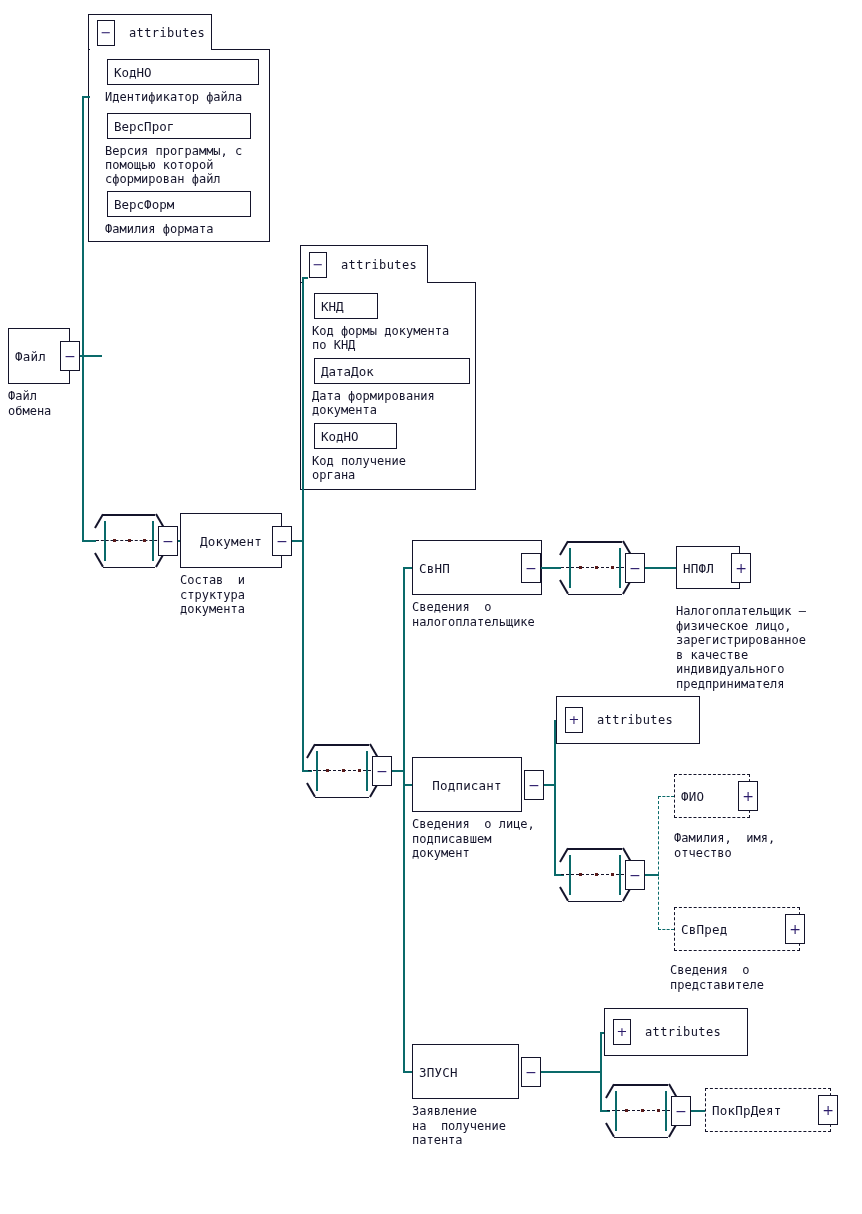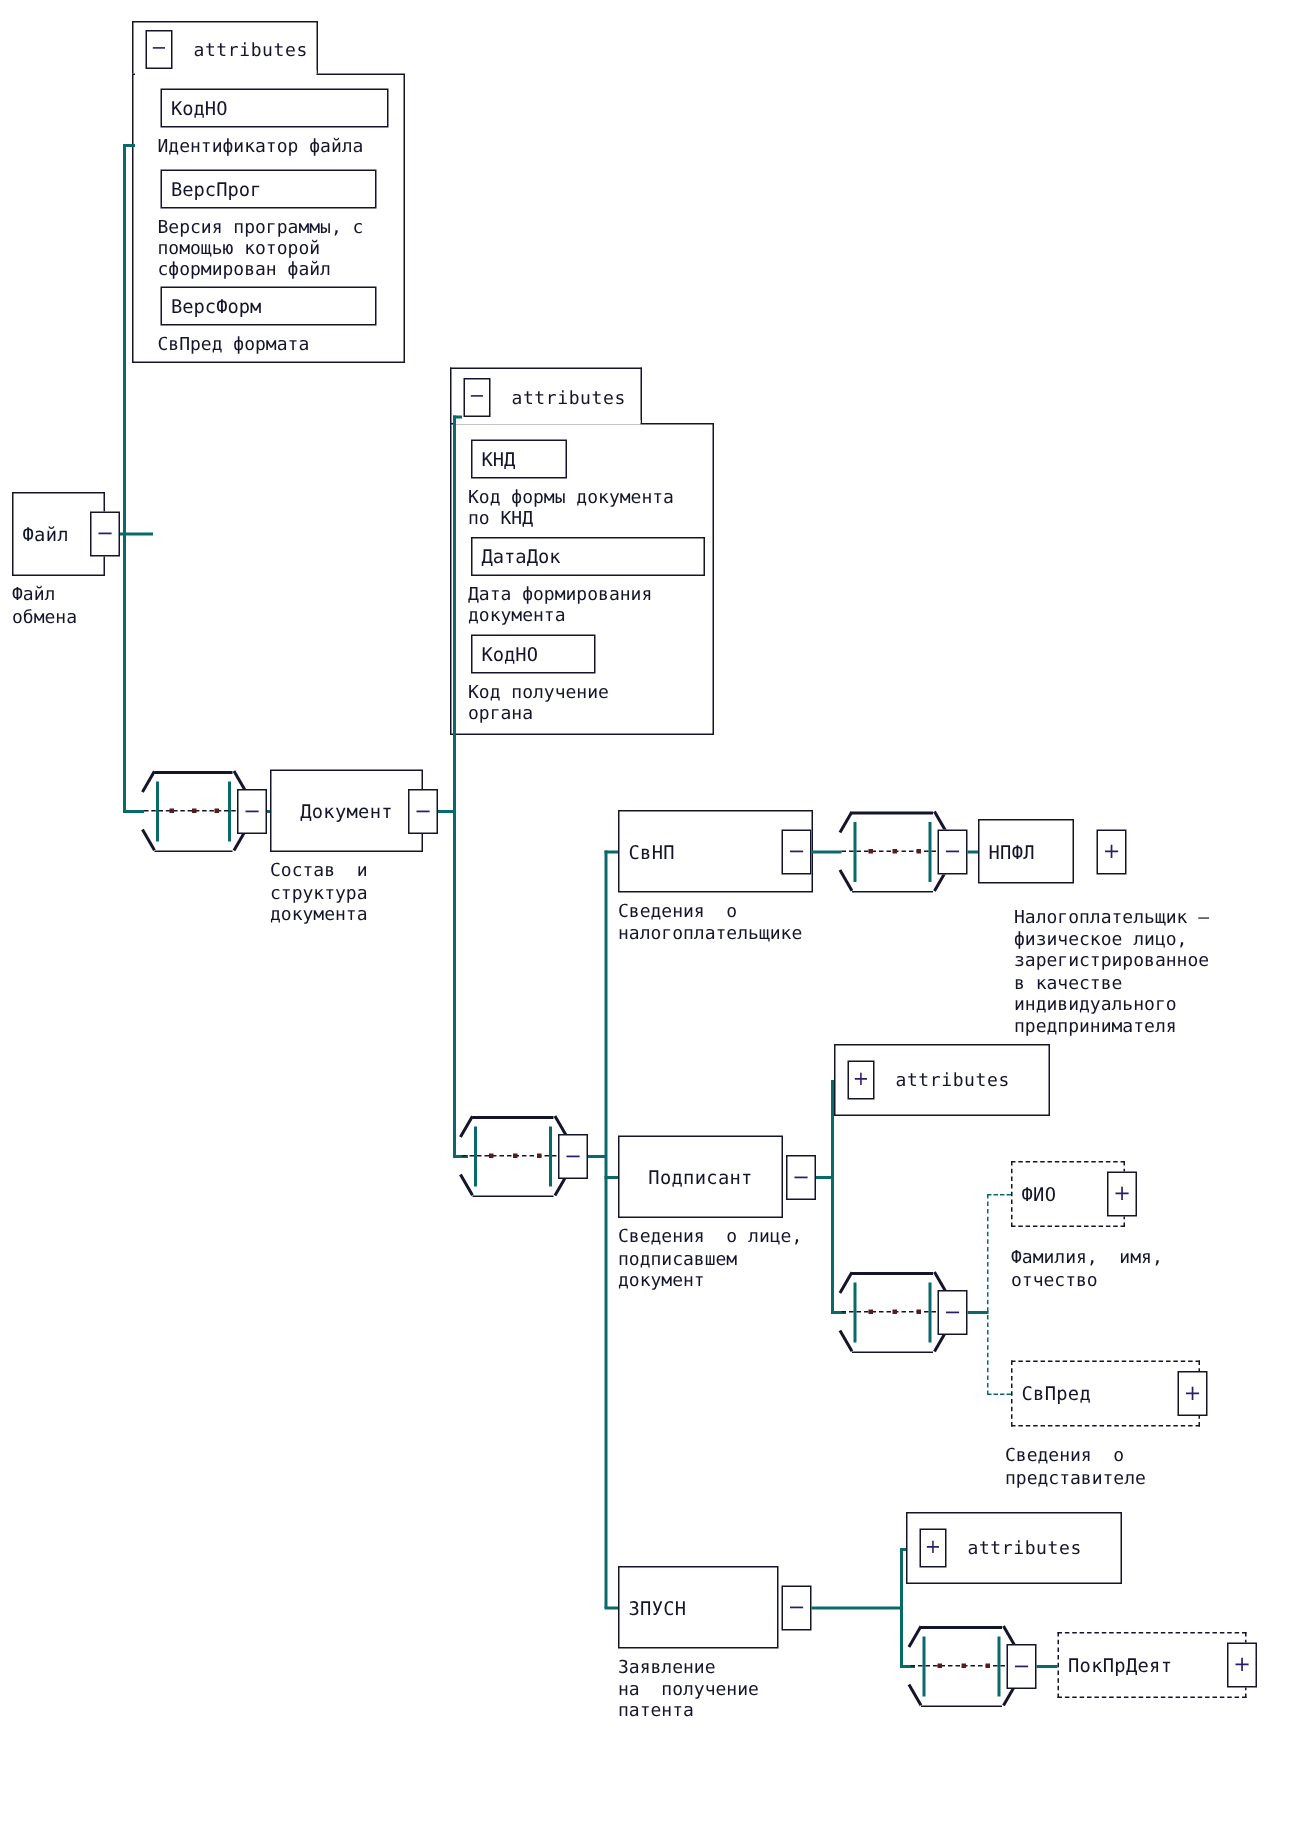--- a/index.html
+++ b/index.html
@@ -91,21 +91,21 @@
     <div class="afield" style="left:19px;top:99px;width:144px;height:26px;">
       <span>ВерсПрог</span>
     </div>
     <div class="adesc" style="left:17px;top:130px;width:170px;">Версия программы, с
 помощью которой
 сформирован файл</div>
 
     <div class="afield" style="left:19px;top:177px;width:144px;height:26px;">
       <span>ВерсФорм</span>
     </div>
-    <div class="adesc" style="left:17px;top:208px;width:170px;">СвПред формата</div>
+    <div class="adesc" style="left:17px;top:208px;width:170px;">Фамилия формата</div>
   </div>
 
   <div class="attrbox" style="left:300px;top:245px;width:176px;height:245px;">
     <div class="hdr" style="left:0;top:0;width:128px;height:38px;">
       <div class="tg">−</div>
       <div class="lbl">attributes</div>
     </div>
     <div class="bdy" style="left:0;top:36.5px;width:176px;height:208.5px;"></div>
     <div class="mask" style="left:1.5px;top:35px;width:125px;height:3px;"></div>
 
@@ -214,21 +214,21 @@
     <div class="sl" style="left:4px;top:38px;transform:rotate(-30deg);"></div>
     <div class="sl" style="left:67px;top:38px;transform:rotate(30deg);"></div>
     <div class="mid" style="left:2px;top:26px;width:68px;"></div>
     <div class="dot" style="left:20px;top:25px;"></div>
     <div class="dot" style="left:36px;top:25px;"></div>
     <div class="dot" style="left:52px;top:25px;"></div>
   </div>
   <div class="tog" style="left:625px;top:553px;">−</div>
   <div class="ln lnh" style="left:645px;top:567px;width:32px;"></div>
 
-  <div class="node" style="left:652px;top:546px;width:64px;height:43px;">
+  <div class="node" style="left:676px;top:546px;width:64px;height:43px;">
     <div class="nm">НПФЛ</div>
   </div>
   <div class="tog" style="left:731px;top:553px;">+</div>
   <div class="cap" style="left:676px;top:604px;">Налогоплательщик –
 физическое лицо,
 зарегистрированное
 в качестве
 индивидуального
 предпринимателя</div>
 

